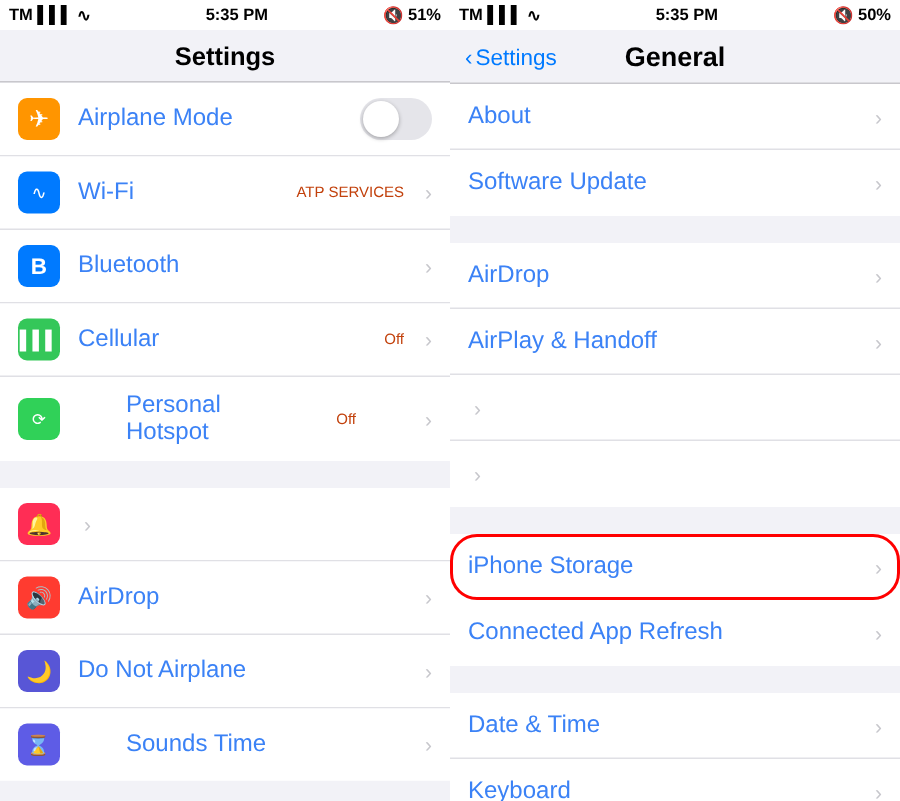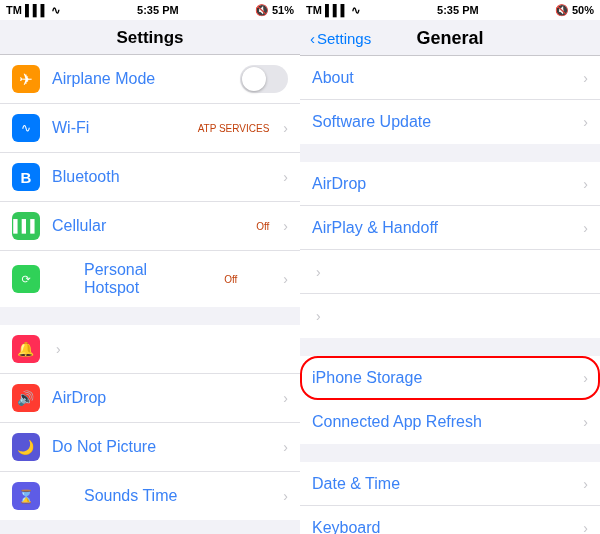--- a/index.html
+++ b/index.html
@@ -234,21 +234,21 @@
         <div class="row-icon icon-red2" style="font-size:14px;">🔔</div>
         <span class="chevron">›</span>
       </div>
       <div class="settings-row">
         <div class="row-icon icon-red" style="font-size:14px;">🔊</div>
         <span class="row-label">AirDrop</span>
         <span class="chevron">›</span>
       </div>
       <div class="settings-row">
         <div class="row-icon icon-purple" style="font-size:14px;">🌙</div>
-        <span class="row-label">Do Not Picture</span>
+        <span class="row-label">Do Not Airplane</span>
         <span class="chevron">›</span>
       </div>
       <div class="settings-row">
         <div class="row-icon icon-indigo" style="font-size:13px;">⌛</div>
         <span class="row-label">Sounds Time</span>
         <span class="chevron">›</span>
       </div>
     </div>
 
     <div class="section-divider-sm"></div>

